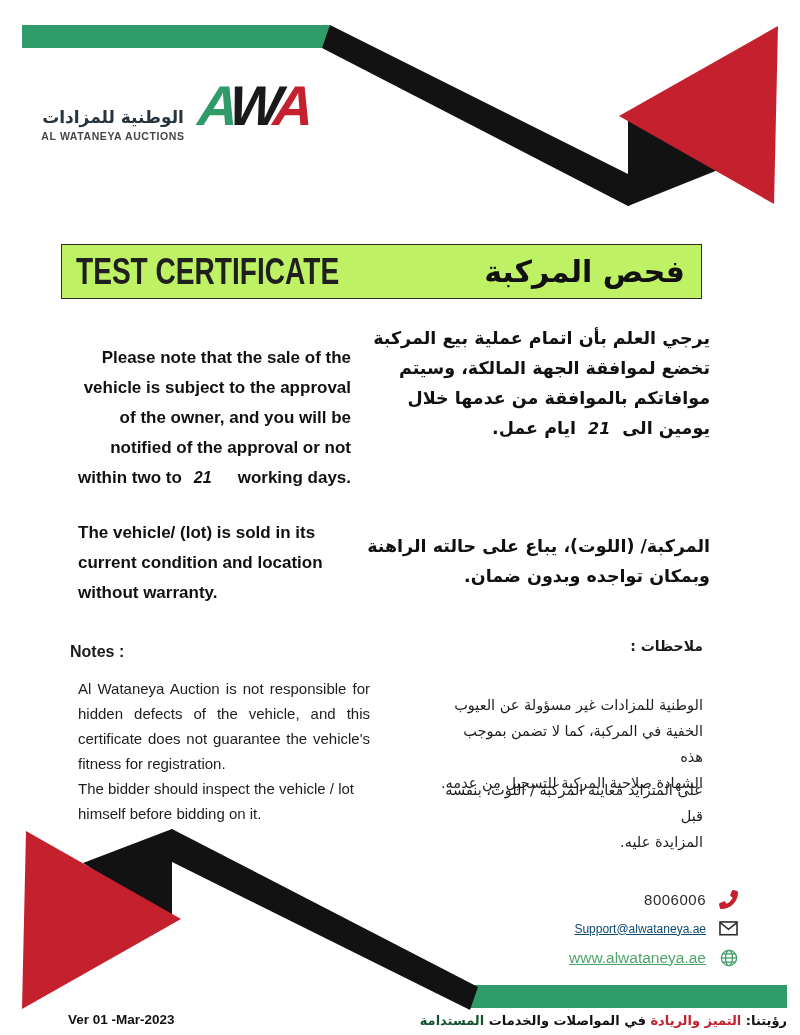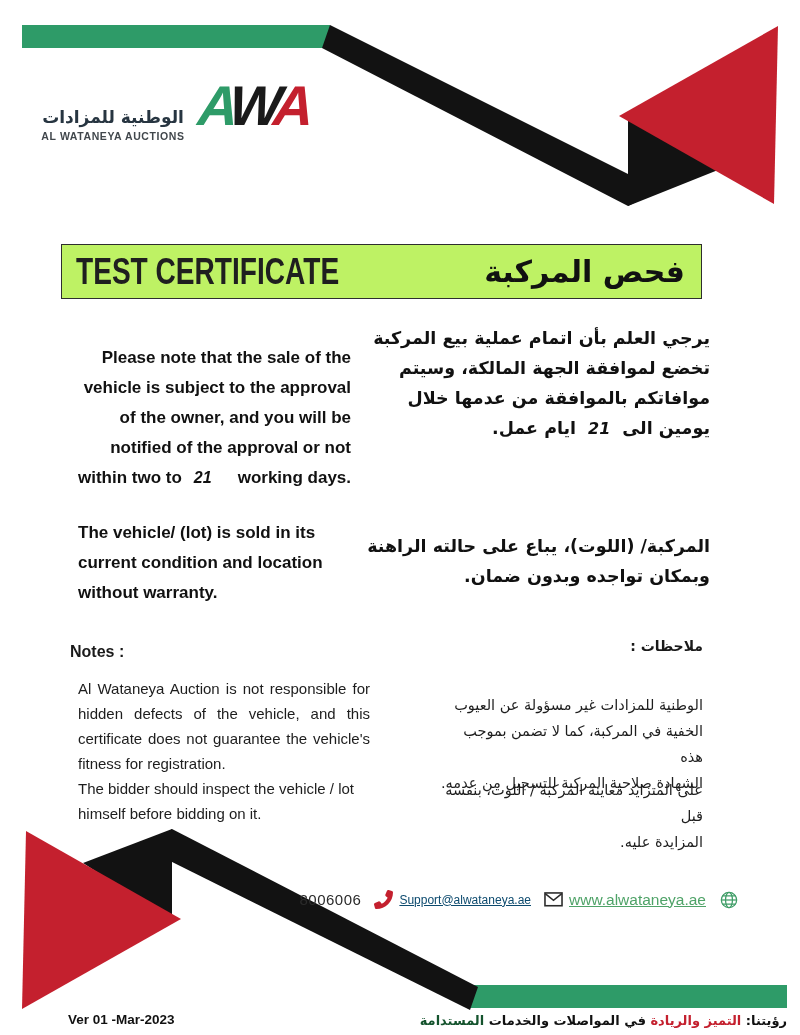--- a/index.html
+++ b/index.html
@@ -58,21 +58,21 @@
              line-height:25px; color:#1d1d1d; }
   .note-ar { position:absolute; right:97px; width:265px; direction:rtl; text-align:right;
              font-family:"DejaVu Sans","Liberation Sans",sans-serif;
              font-size:14.5px; line-height:26px; color:#1d1d1d; }
   .n1-en { top:676px; } .n1-ar { top:692px; }
   .n2-en { top:776px; } .n2-ar { top:777px; }
   .jl { text-align:justify; text-align-last:justify; }
 
   
   .contact { position:absolute; right:62px; top:888px; display:flex;
-             flex-direction:row; align-items:flex-end; gap:6px; }
+             flex-direction:column; align-items:flex-end; gap:6px; }
   .c-row { display:flex; align-items:center; justify-content:flex-end; gap:13px; height:23px; }
   .c-phone { font-size:15px; color:#2b2b2b; letter-spacing:0.5px; }
   .c-email { font-size:12px; color:#0c4a6e; text-decoration:underline; }
   .c-web { font-size:15.5px; color:#4FA368; text-decoration:underline; }
   .c-ico { width:19px; height:19px; display:flex; align-items:center; justify-content:center; }
 
   
   .version { position:absolute; left:68px; top:1012px; font-weight:bold;
              font-size:13.5px; color:#111; }
   .vision { position:absolute; right:13px; top:1013px; direction:rtl;

